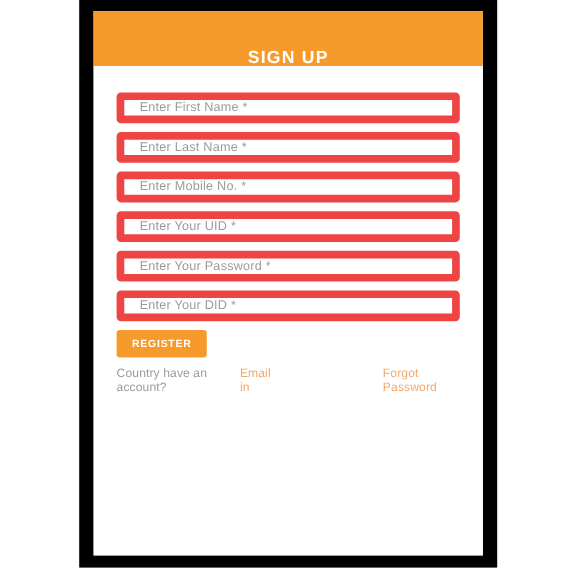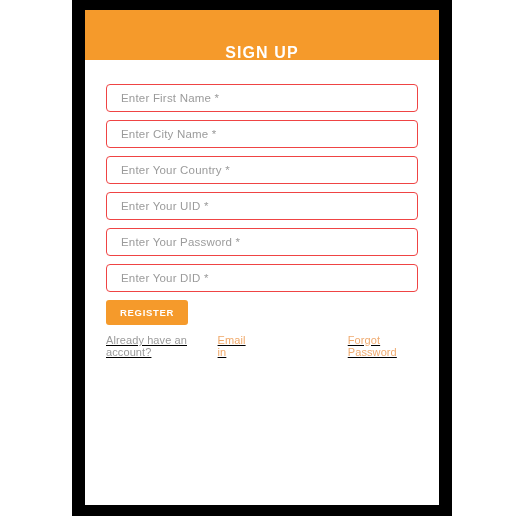--- a/index.html
+++ b/index.html
@@ -62,40 +62,39 @@
 
   .card-body {
     flex: 1 1 auto;
     background: #ffffff;
     padding: 24px 21px 0 21px;
     box-sizing: border-box;
   }
 
   .field {
     height: 28px;
-    border: 1px solid #ef4444;
+    border: 7px solid #ef4444;
     border-radius: 4px;
     background: #ffffff;
     margin-bottom: 8px;
     display: flex;
     align-items: center;
     padding: 0 14px;
     box-sizing: border-box;
     font-size: 11.5px;
     color: #9b9b9b;
     letter-spacing: 0.2px;
   }
 
   .field.filled {
     color: #5a5a5a;
   }
 
   .actions {
     margin-top: 6px;
-    text-decoration: underline;
   }
 
   .register-button {
     display: inline-block;
     background: #f59a2b;
     color: #ffffff;
     border: none;
     border-radius: 3px;
     font-size: 9.5px;
     font-weight: bold;
@@ -143,48 +142,48 @@
         <span class="card-header-title">SIGN UP</span>
       </div>
 
       <div class="card-body">
 
         <div class="field">
           <span>Enter First Name *</span>
         </div>
 
         <div class="field">
-          <span>Enter City Name *</span>
+          <span>Enter Last Name *</span>
         </div>
 
 
 
+        <div class="field">
+          <span>Enter Mobile No. *</span>
+        </div>
 
-        <div class="field">
-          <span>Enter Your Country *</span>
-        </div>
 
 
         <div class="field">
           <span>Enter Your UID *</span>
         </div>
 
         <div class="field">
           <span>Enter Your Password *</span>
         </div>
 
         <div class="field">
           <span>Enter Your DID *</span>
         </div>
 
         <div class="actions">
           <button class="register-button">REGISTER</button>
 
           <div class="links-row">
-            <span class="have-account">Already have an account?</span>
+            <span class="have-account">Country have an account?</span>
             <a class="signin-link">Email in</a>
             <a class="forgot-link">Forgot Password</a>
           </div>
         </div>
 
       </div>
     </div>
   </div>
 </div>
 

